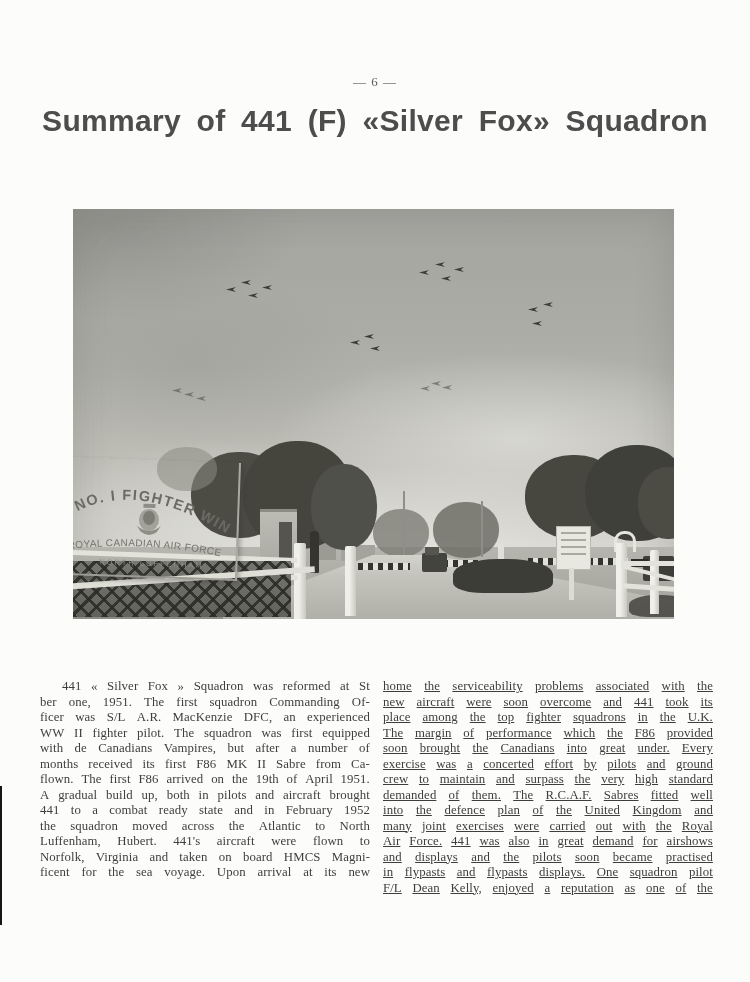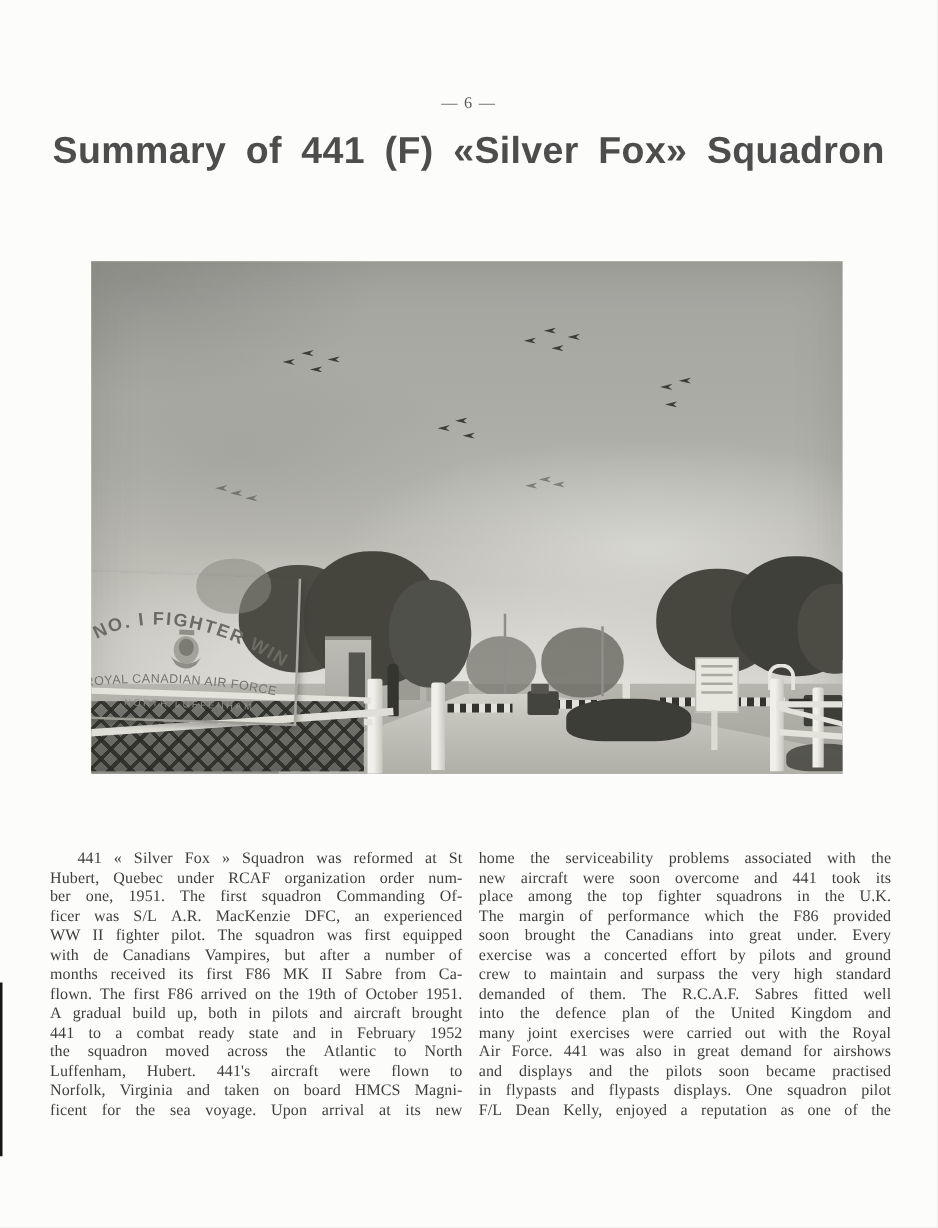--- a/index.html
+++ b/index.html
@@ -112,21 +112,21 @@
   }
   .gate-sign svg { width:100%; height:100%; }
   
   .column { position:absolute; top:679px; width:330px; font-size:12.8px; }
   .column .text-line {
     text-align:justify; text-align-last:justify; height:15.5px;
     letter-spacing:0.1px; color:#3e3e3e; overflow:hidden; white-space:nowrap;
     display:flex; justify-content:space-between;
   }
   .col-left  { left:40px; }
-  .col-right { left:383px; }
+  .col-right { left:383px;text-decoration:underline; }
   .scan-artifact { position:absolute; left:0; top:786px; width:2px; height:139px; background:#161616; }
 </style>
 </head>
 <body>
 
 <div class="page">
 
   <div class="page-number">— 6 —</div>
   <h1 class="doc-title" style="margin:0;">Summary of 441 (F) «Silver Fox» Squadron</h1>
 
@@ -242,29 +242,20 @@
         <span>Silver</span>
         <span>Fox</span>
         <span>»</span>
         <span>Squadron</span>
         <span>was</span>
         <span>reformed</span>
         <span>at</span>
         <span>St</span>
       </div>
       <div class="text-line">
-        <span>Hubert,</span>
-        <span>Quebec</span>
-        <span>under</span>
-        <span>RCAF</span>
-        <span>organization</span>
-        <span>order</span>
-        <span>num-</span>
-      </div>
-      <div class="text-line">
         <span>ber</span>
         <span>one,</span>
         <span>1951.</span>
         <span>The</span>
         <span>first</span>
         <span>squadron</span>
         <span>Commanding</span>
         <span>Of-</span>
       </div>
       <div class="text-line">
@@ -314,21 +305,21 @@
       <div class="text-line">
         <span>flown.</span>
         <span>The</span>
         <span>first</span>
         <span>F86</span>
         <span>arrived</span>
         <span>on</span>
         <span>the</span>
         <span>19th</span>
         <span>of</span>
-        <span>October</span>
+        <span>April</span>
         <span>1951.</span>
       </div>
       <div class="text-line">
         <span>A</span>
         <span>gradual</span>
         <span>build</span>
         <span>up,</span>
         <span>both</span>
         <span>in</span>
         <span>pilots</span>

